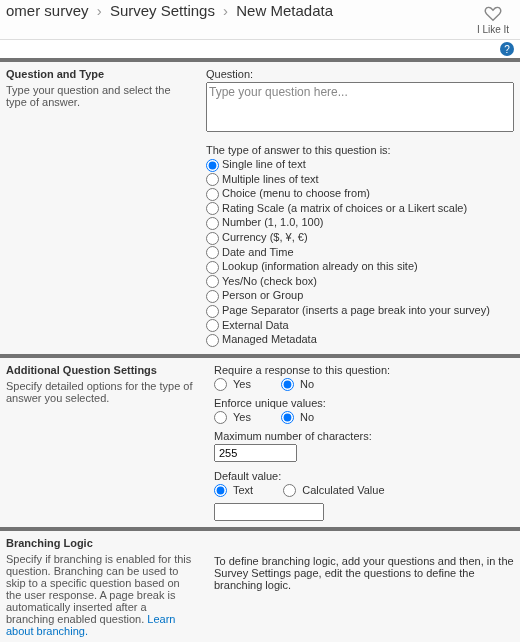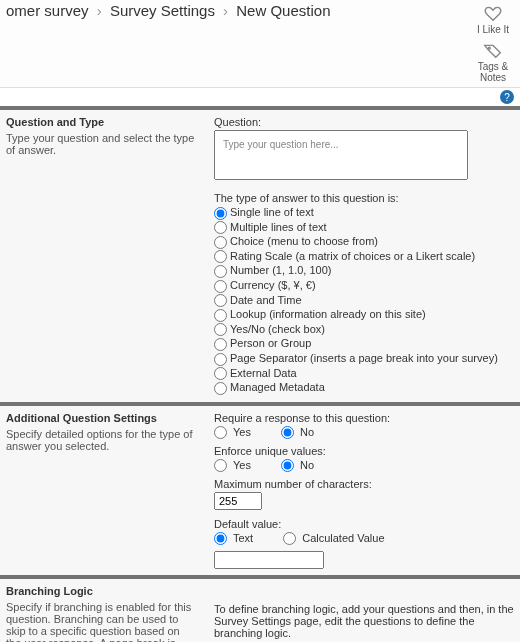--- a/index.html
+++ b/index.html
@@ -16,57 +16,50 @@
 .helprow { text-align: right; padding: 2px 6px; }
 .helprow .help { display: inline-flex; width: 14px; height: 14px; border-radius: 50%; background: #1f6fb2; color: #fff; font-size: 10px; align-items: center; justify-content: center; cursor: pointer; }
 .panel { background: #f7f7f7; border-top: 4px solid #737373; padding: 6px; display: flex; }
 .panel.nogap { gap: 8px; }
 .lcol { width: 200px; padding-right: 10px; }
 .rcol { flex: 1; }
 .sectitle { font-weight: bold; font-size: 11px; color: #333; margin-bottom: 4px; }
 .secdesc { font-size: 11px; color: #555; }
 .secdesc a { color: #0072c6; text-decoration: none; cursor: pointer; }
 .lbl { font-size: 11px; color: #333; margin-bottom: 2px; }
-textarea { width: 254px; height: 50px; font-family: inherit; font-size: 10px; padding: 8px; resize: none; }
+textarea { width: 308px; height: 50px; font-family: inherit; font-size: 12px; padding: 2px; resize: none; }
 textarea::placeholder { color: #888; }
 .radios { margin-top: 2px; }
 .radios label { display: block; font-size: 11px; color: #333; margin: 1px 0; cursor: pointer; }
 .inline-radios { display: flex; gap: 30px; margin-bottom: 6px; }
 .inline-radios label { display: flex; align-items: center; gap: 3px; font-size: 11px; cursor: pointer; }
 input[type=text] { font-family: inherit; font-size: 11px; padding: 1px 3px; }
-.maxchars { width: 48px; }
+.maxchars { width: 83px; }
 .defval { width: 110px; }
 input[type=radio]{ margin: 0 3px 0 0; vertical-align: middle; }
 </style>
 </head>
 <body>
 
 <div class="header">
   <div class="header-left">
     <div class="breadcrumb">
       <span>omer survey</span>
       <span class="sep">›</span>
       <span>Survey Settings</span>
       <span class="sep">›</span>
-      <span class="leaf">New Question</span>
+      <span class="leaf">New Metadata</span>
     </div>
   </div>
   <div class="header-actions">
     <div class="acticon">
       <svg viewBox="0 0 24 24">
           <path d="M12 20 L5 13 C2 10 4 5 8 6 C10 6 11 8 12 9 C13 8 14 6 16 6 C20 5 22 10 19 13 Z"></path>
         </svg>
       <div>I Like It</div>
-    </div>
-    <div class="acticon">
-      <svg viewBox="0 0 24 24">
-          <path d="M3 7 L12 7 L20 15 L15 20 L7 12 Z"></path>
-          <circle cx="8" cy="10" r="1"></circle>
-        </svg>
-      <div>Tags &amp; Notes</div>
     </div>
   </div>
 </div>
 
 <div class="helprow"><span class="help">?</span></div>
 
 <div class="panel nogap">
   <div class="lcol">
     <div class="sectitle">Question and Type</div>
     <div class="secdesc">Type your question and select the type of answer.</div>

